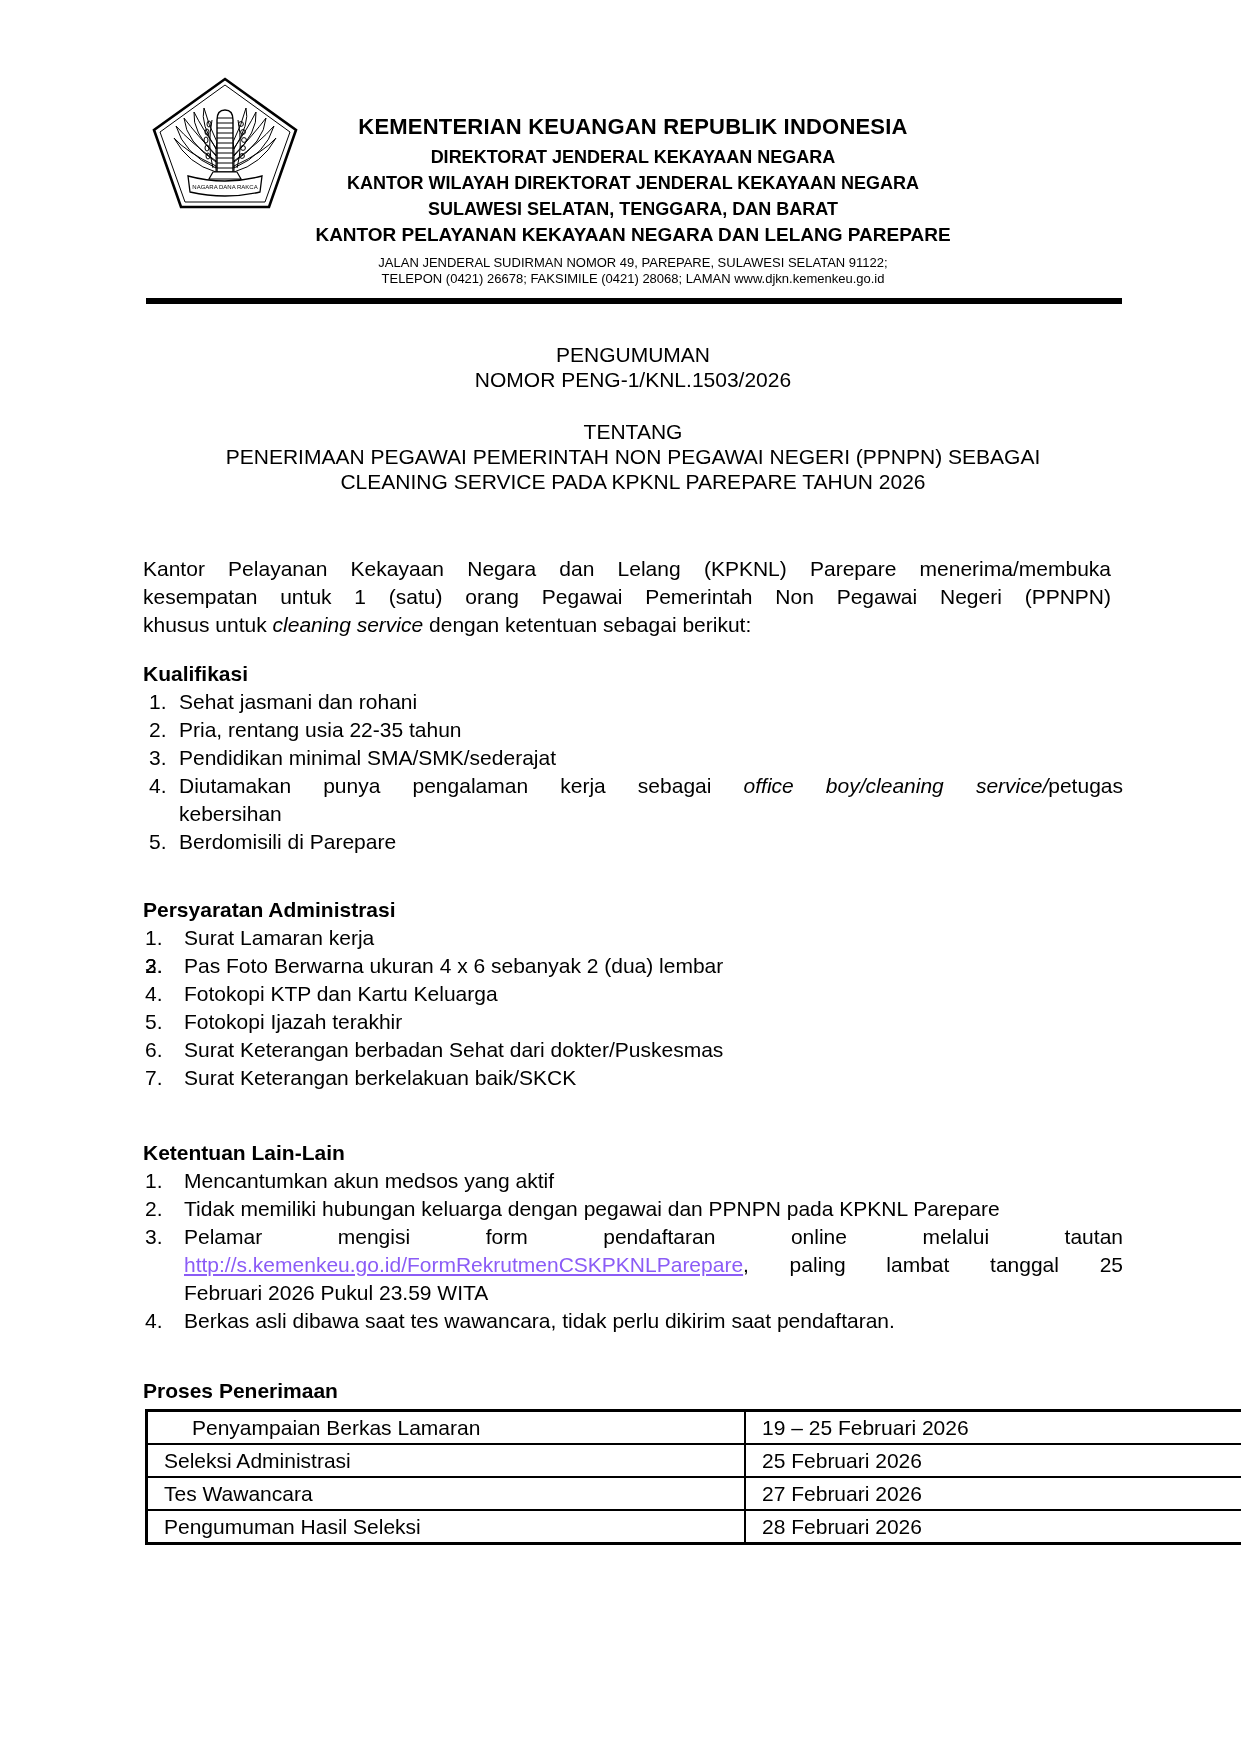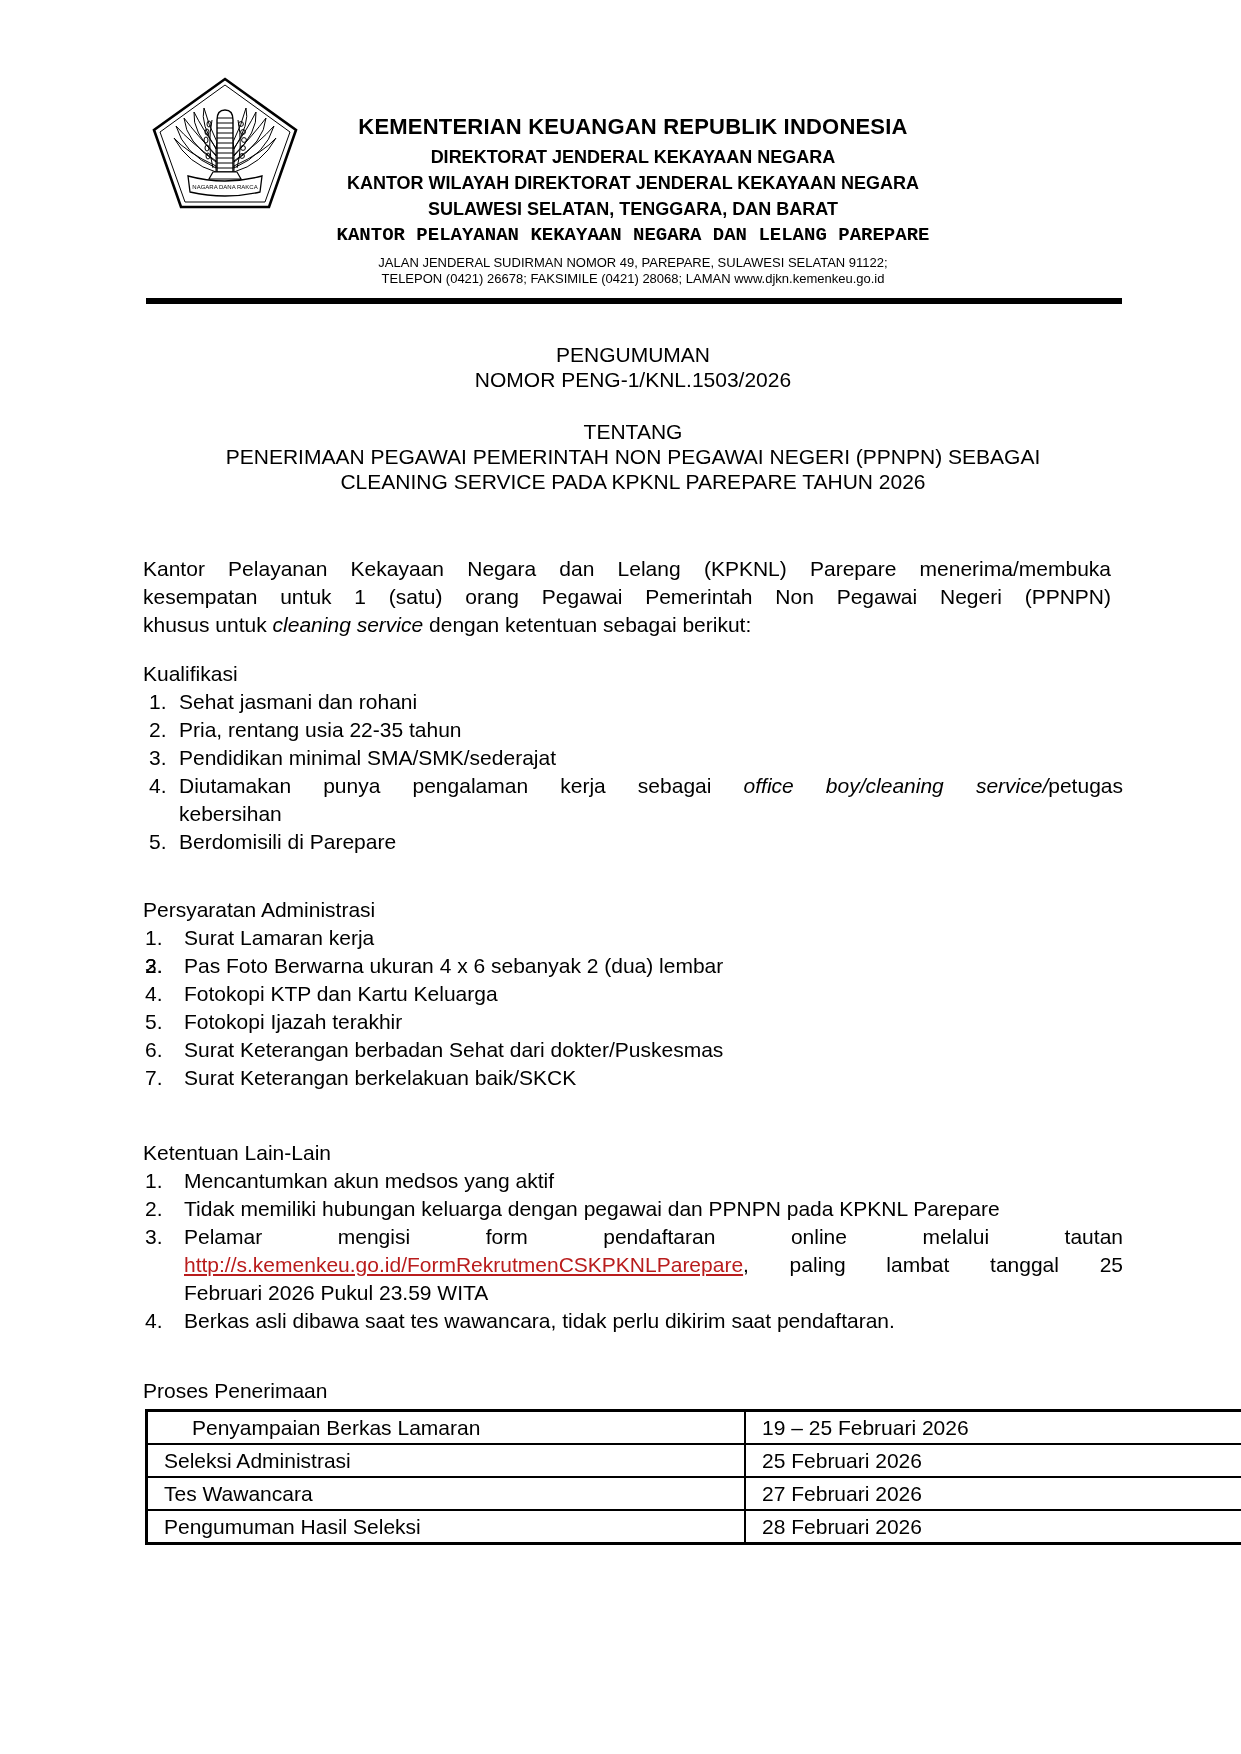--- a/index.html
+++ b/index.html
@@ -12,37 +12,37 @@
     font-family:"Liberation Sans","DejaVu Sans",sans-serif;
     font-size:21px;
     line-height:28px;
     overflow:hidden;
   }
   
   .logo { position:absolute; left:150px; top:76px; }
   .header-text { padding-top:110px; margin:0 118px 0 143px; text-align:center; }
   .h-main   { font-size:22px; font-weight:bold; line-height:34px; letter-spacing:.2px; }
   .h-sub    { font-size:18px; font-weight:bold; line-height:26px; }
-  .h-office { font-size:19px; font-weight:bold; line-height:26px;font-family:Liberation Mono, monospace; }
+  .h-office { font-size:19px; font-weight:bold; line-height:26px; }
   .h-addr   { font-size:13px; line-height:14px; margin-top:2px; }
   .h-addr.first { margin-top:8px; }
   .rule { margin:12px 0 0 146px; width:976px; height:6px; background:#000; }
 
   
   .title-block { margin:38px 118px 0 143px; text-align:center; line-height:25px; }
   .tb-tentang { margin-top:27px; }
 
   
   .content { margin:0 118px 0 143px; width:980px; }
   .intro { margin:61px 12px 0 0; }
   .jline { display:block; text-align:justify; text-align-last:justify; }
   .italic { font-style:italic; }
-  .link { color:#b91c1c; text-decoration:underline; cursor:pointer; }
+  .link { color:#8b5cf6; text-decoration:underline; cursor:pointer; }
 
-  .sec-heading { font-weight:normal; margin:0; font-size:21px; }
+  .sec-heading { font-weight:bold; margin:0; font-size:21px; }
   .mt-kual { margin-top:21px; }
   .mt-pers { margin-top:40px; }
   .mt-ket  { margin-top:47px; }
   .mt-pros { margin-top:44px; line-height:24px; }
 
   ol.nlist { list-style:none; margin:0; padding:0; }
   ol.nlist li { position:relative; padding-left:36px; }
   ol.nlist li .num { position:absolute; left:6px; top:0; }
   ol.plist li { padding-left:41px; }
   ol.plist li .num { left:2px; }

